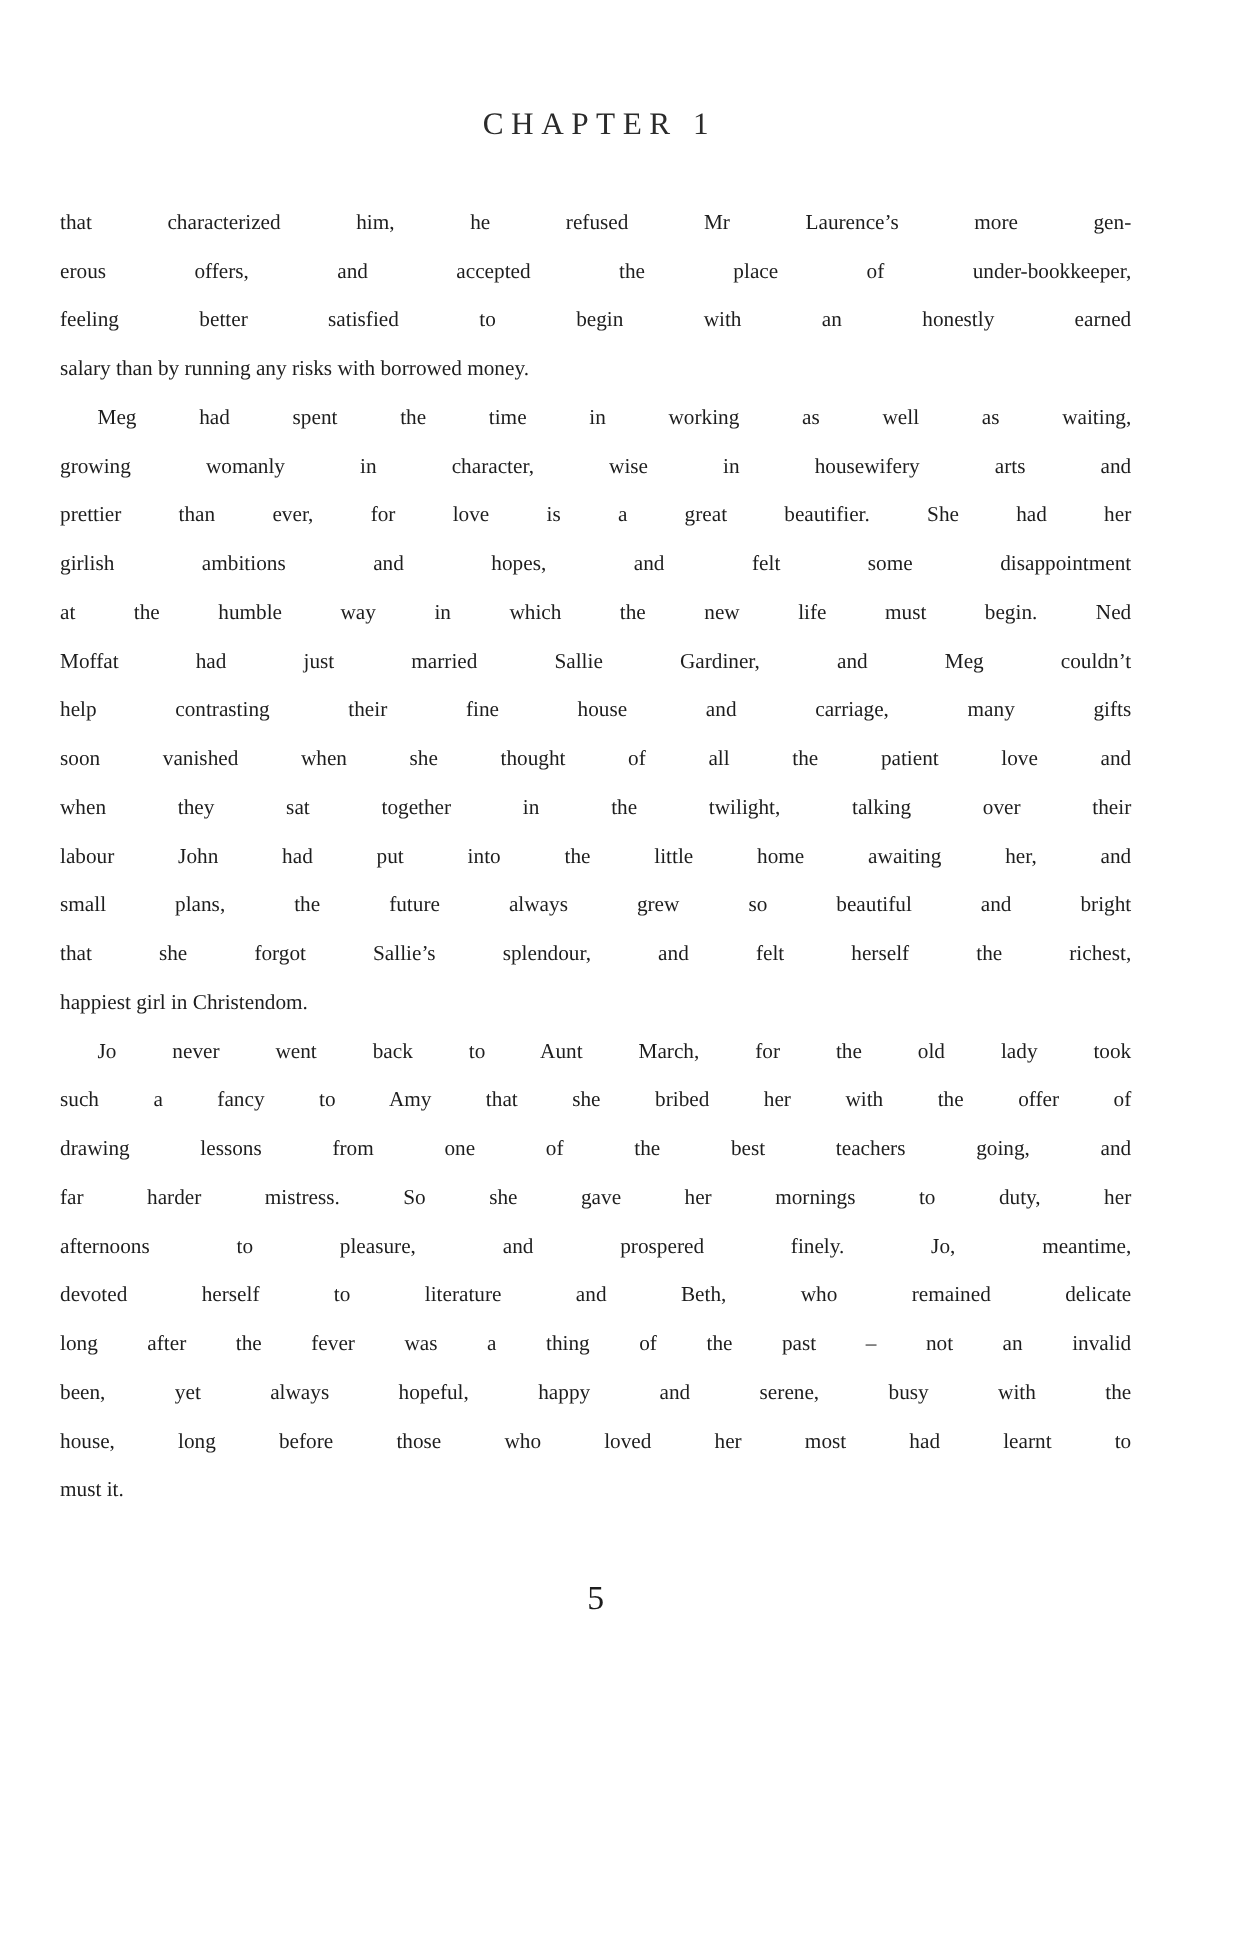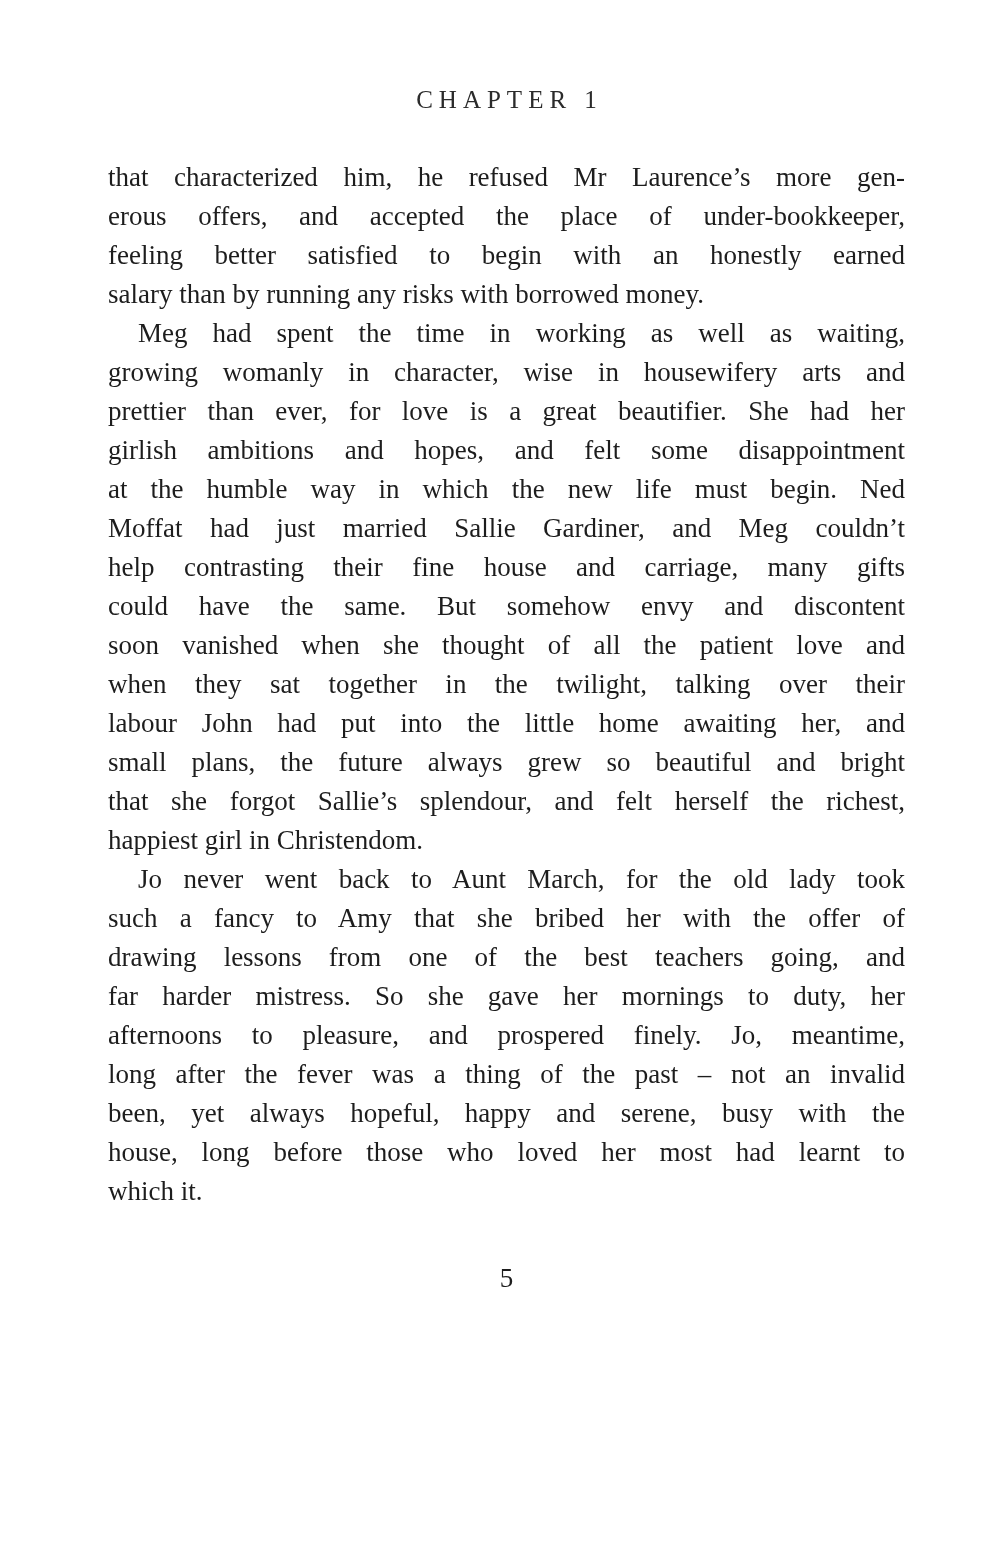--- a/index.html
+++ b/index.html
@@ -11,38 +11,38 @@
     width: 1008px;
     height: 1560px;
     font-family: "Liberation Serif", serif;
     color: #1d1d1d;
     overflow: hidden;
   }
   .page {
     box-sizing: border-box;
     width: 1008px;
     height: 1560px;
-    padding: 0 103px 0 108px;
+    padding: 0 103px 0 48px;
     background: #ffffff;
   }
   .chapter-heading {
     padding-top: 86px;
     text-align: center;
     font-size: 25px;
     line-height: 28px;
     letter-spacing: 0.24em;
     text-indent: 0.24em; 
     color: #2b2b2b;
     font-variant: small-caps;
   }
   .text-block {
     margin-top: 44px;
   }
   .line {
-    font-size: 27px;
+    font-size: 17px;
     line-height: 39px;
     text-align: justify;
     text-align-last: justify;
     color: #1d1d1d;
   }
   .line.indent {
     text-indent: 30px;
   }
   .line.end {
     text-align-last: left;
@@ -66,32 +66,32 @@
       <div class="line">erous offers, and accepted the place of under-bookkeeper,</div>
       <div class="line">feeling better satisfied to begin with an honestly earned</div>
       <div class="line end">salary than by running any risks with borrowed money.</div>
       <div class="line indent">Meg had spent the time in working as well as waiting,</div>
       <div class="line">growing womanly in character, wise in housewifery arts and</div>
       <div class="line">prettier than ever, for love is a great beautifier. She had her</div>
       <div class="line">girlish ambitions and hopes, and felt some disappointment</div>
       <div class="line">at the humble way in which the new life must begin. Ned</div>
       <div class="line">Moffat had just married Sallie Gardiner, and Meg couldn’t</div>
       <div class="line">help contrasting their fine house and carriage, many gifts</div>
-      <div class="line">could have the same. But somehow envy and discontent</div>
       <div class="line">soon vanished when she thought of all the patient love and</div>
       <div class="line">when they sat together in the twilight, talking over their</div>
       <div class="line">labour John had put into the little home awaiting her, and</div>
       <div class="line">small plans, the future always grew so beautiful and bright</div>
       <div class="line">that she forgot Sallie’s splendour, and felt herself the richest,</div>
       <div class="line end">happiest girl in Christendom.</div>
       <div class="line indent">Jo never went back to Aunt March, for the old lady took</div>
       <div class="line">such a fancy to Amy that she bribed her with the offer of</div>
       <div class="line">drawing lessons from one of the best teachers going, and</div>
       <div class="line">far harder mistress. So she gave her mornings to duty, her</div>
       <div class="line">afternoons to pleasure, and prospered finely. Jo, meantime,</div>
+      <div class="line">devoted herself to literature and Beth, who remained delicate</div>
       <div class="line">long after the fever was a thing of the past – not an invalid</div>
       <div class="line">been, yet always hopeful, happy and serene, busy with the</div>
       <div class="line">house, long before those who loved her most had learnt to</div>
-      <div class="line end">which it.</div>
+      <div class="line end">must it.</div>
     </div>
 
   <div class="page-number">5</div>
 </div>
 
 </body></html>

